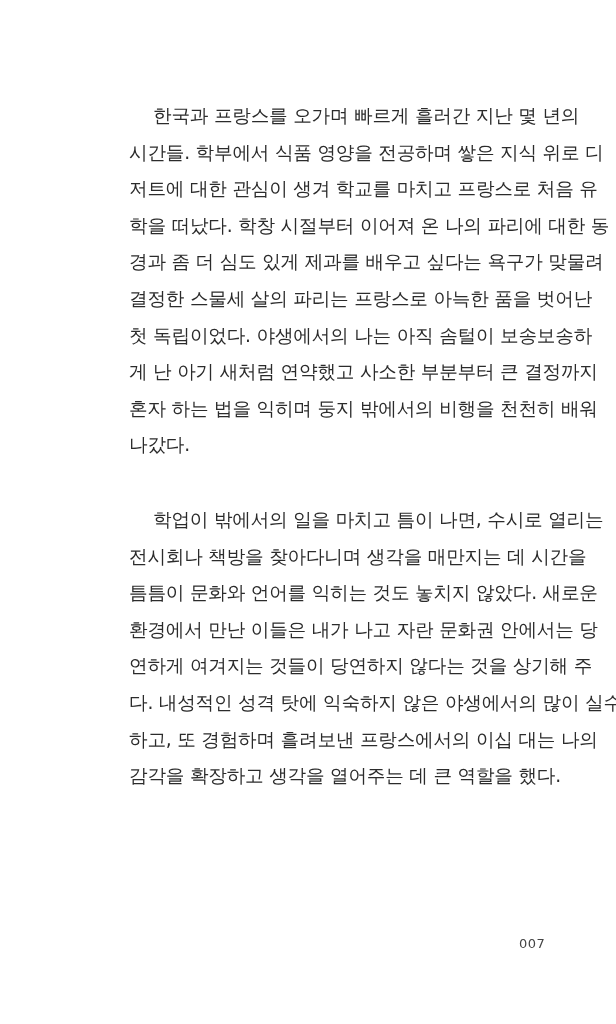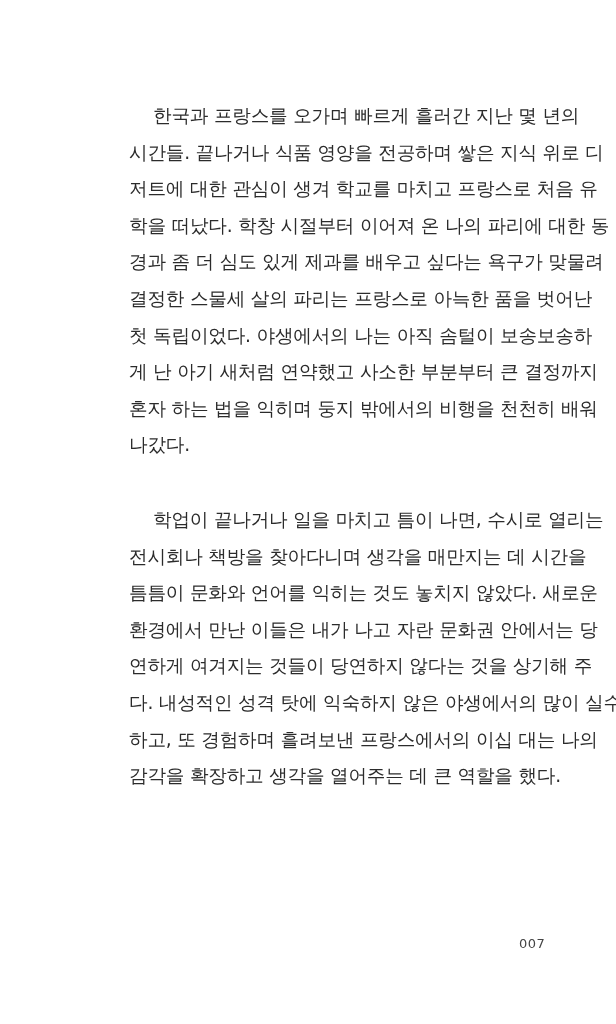--- a/index.html
+++ b/index.html
@@ -60,35 +60,35 @@
     }
   </style>
 </head>
 <body>
 
 <div class="page">
   <div class="body-text">
 
     <div class="paragraph">
       <span class="line indent">한국과 프랑스를 오가며 빠르게 흘러간 지난 몇 년의</span>
-      <span class="line">시간들. 끝나거나 식품 영양을 전공하며 쌓은 지식 위로 디</span>
+      <span class="line">시간들. 학부에서 식품 영양을 전공하며 쌓은 지식 위로 디</span>
       <span class="line">저트에 대한 관심이 생겨 학교를 마치고 프랑스로 처음 유</span>
       <span class="line">학을 떠났다. 학창 시절부터 이어져 온 나의 파리에 대한 동</span>
       <span class="line">경과 좀 더 심도 있게 제과를 배우고 싶다는 욕구가 맞물려</span>
       <span class="line">결정한 스물세 살의 파리는 프랑스로 아늑한 품을 벗어난</span>
       <span class="line">첫 독립이었다. 야생에서의 나는 아직 솜털이 보송보송하</span>
       <span class="line">게 난 아기 새처럼 연약했고 사소한 부분부터 큰 결정까지</span>
       <span class="line">혼자 하는 법을 익히며 둥지 밖에서의 비행을 천천히 배워</span>
       <span class="line last">나갔다.</span>
     </div>
 
     <div class="paragraph-gap"></div>
 
     <div class="paragraph">
-      <span class="line indent">학업이 끝나거나 일을 마치고 틈이 나면, 수시로 열리는</span>
+      <span class="line indent">학업이 밖에서의 일을 마치고 틈이 나면, 수시로 열리는</span>
       <span class="line">전시회나 책방을 찾아다니며 생각을 매만지는 데 시간을</span>
       <span class="line">틈틈이 문화와 언어를 익히는 것도 놓치지 않았다. 새로운</span>
       <span class="line">환경에서 만난 이들은 내가 나고 자란 문화권 안에서는 당</span>
       <span class="line">연하게 여겨지는 것들이 당연하지 않다는 것을 상기해 주</span>
       <span class="line">다. 내성적인 성격 탓에 익숙하지 않은 야생에서의 많이 실수</span>
       <span class="line">하고, 또 경험하며 흘려보낸 프랑스에서의 이십 대는 나의</span>
       <span class="line last">감각을 확장하고 생각을 열어주는 데 큰 역할을 했다.</span>
     </div>
 
   </div>

